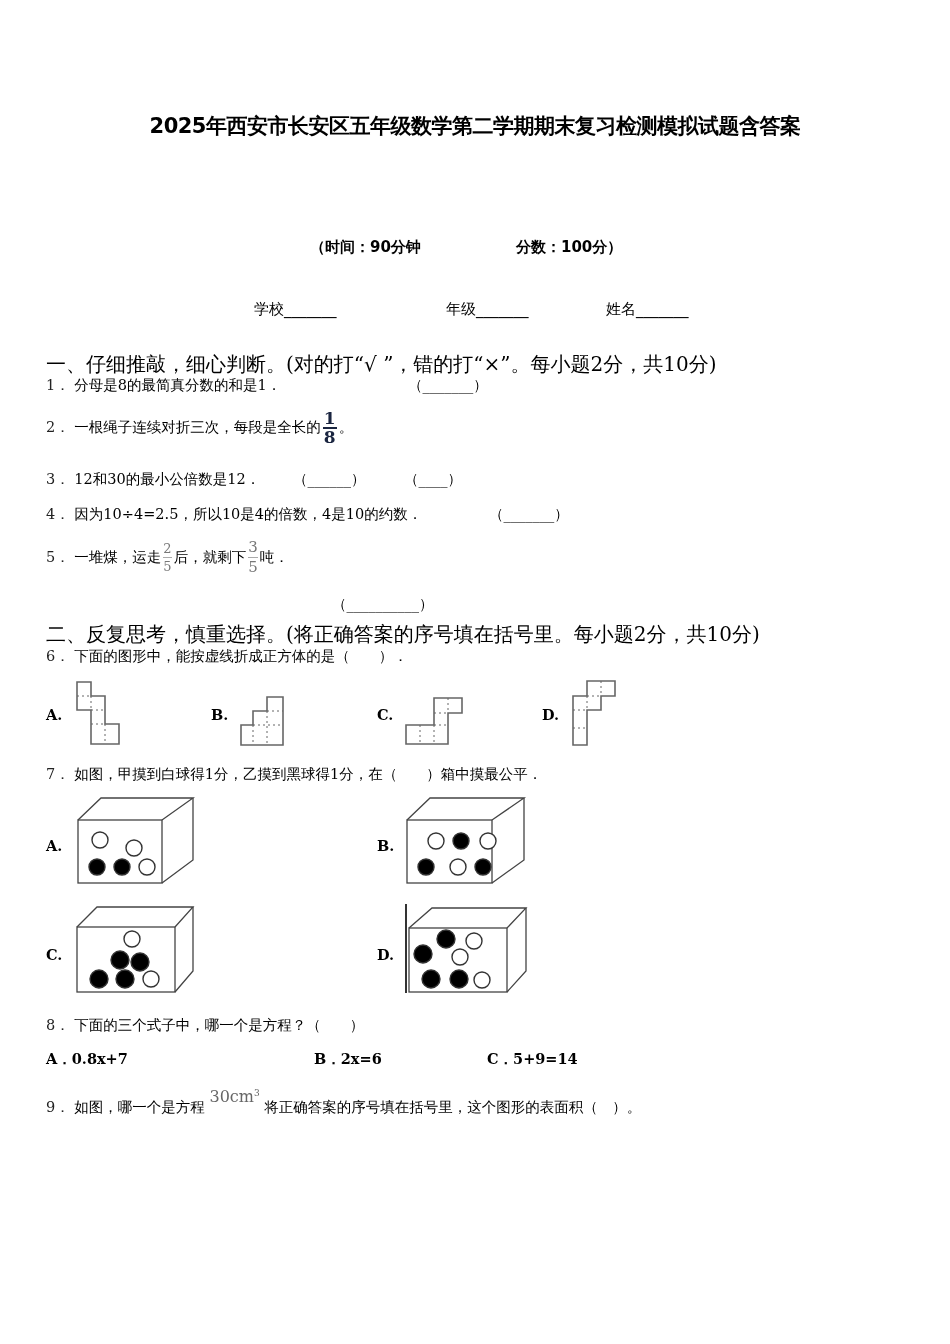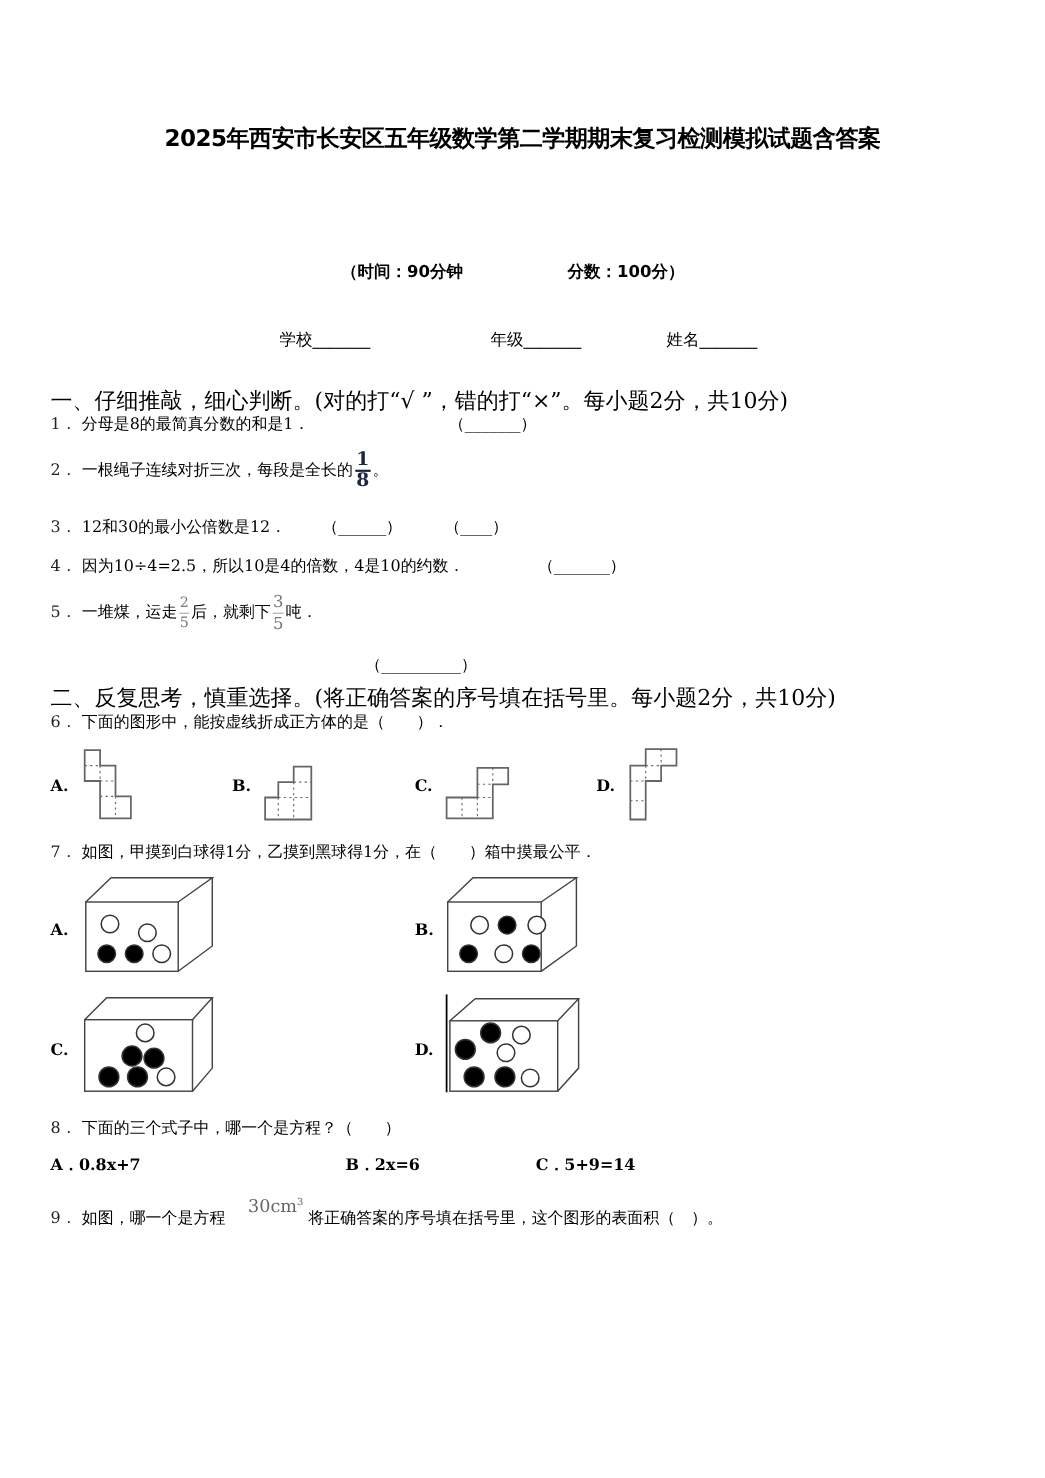--- a/index.html
+++ b/index.html
@@ -207,15 +207,15 @@
   <span class="num">8．</span>
   <span class="txt">下面的三个式子中，哪一个是方程？（　　）</span>
 </div>
 <div class="abs opt" style="left:46px; top:1050px;">A．0.8x+7</div>
 <div class="abs opt" style="left:266px; top:1050px;margin-left:48px;">B．2x=6</div>
 <div class="abs opt" style="left:487px; top:1050px;">C．5+9=14</div>
 
 <div class="abs q" style="top:1097px;">
   <span class="num">9．</span>
   <span class="txt">如图，哪一个是方程</span>
-  <span class="vol" style="position:relative; top:-10px;margin-left:16px;"><span>30cm</span><span class="sup">3</span></span>
+  <span class="vol" style="position:relative; top:-10px;"><span>30cm</span><span class="sup">3</span></span>
   <span class="txt">将正确答案的序号填在括号里，这个图形的表面积（　）。</span>
 </div>
 
 </body></html>

